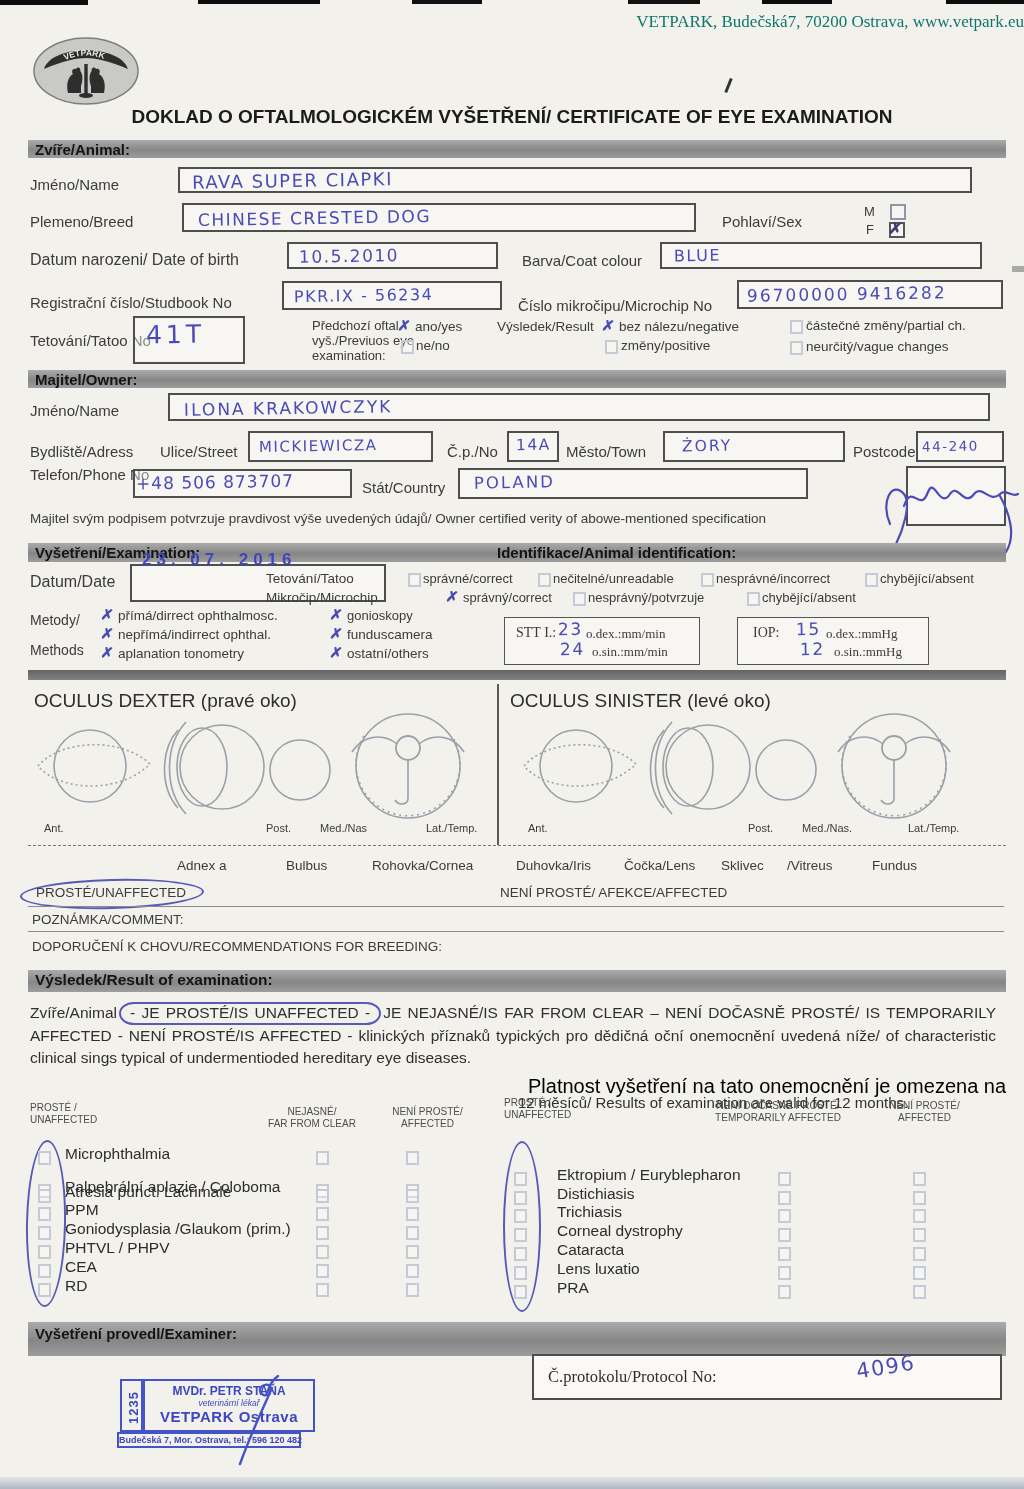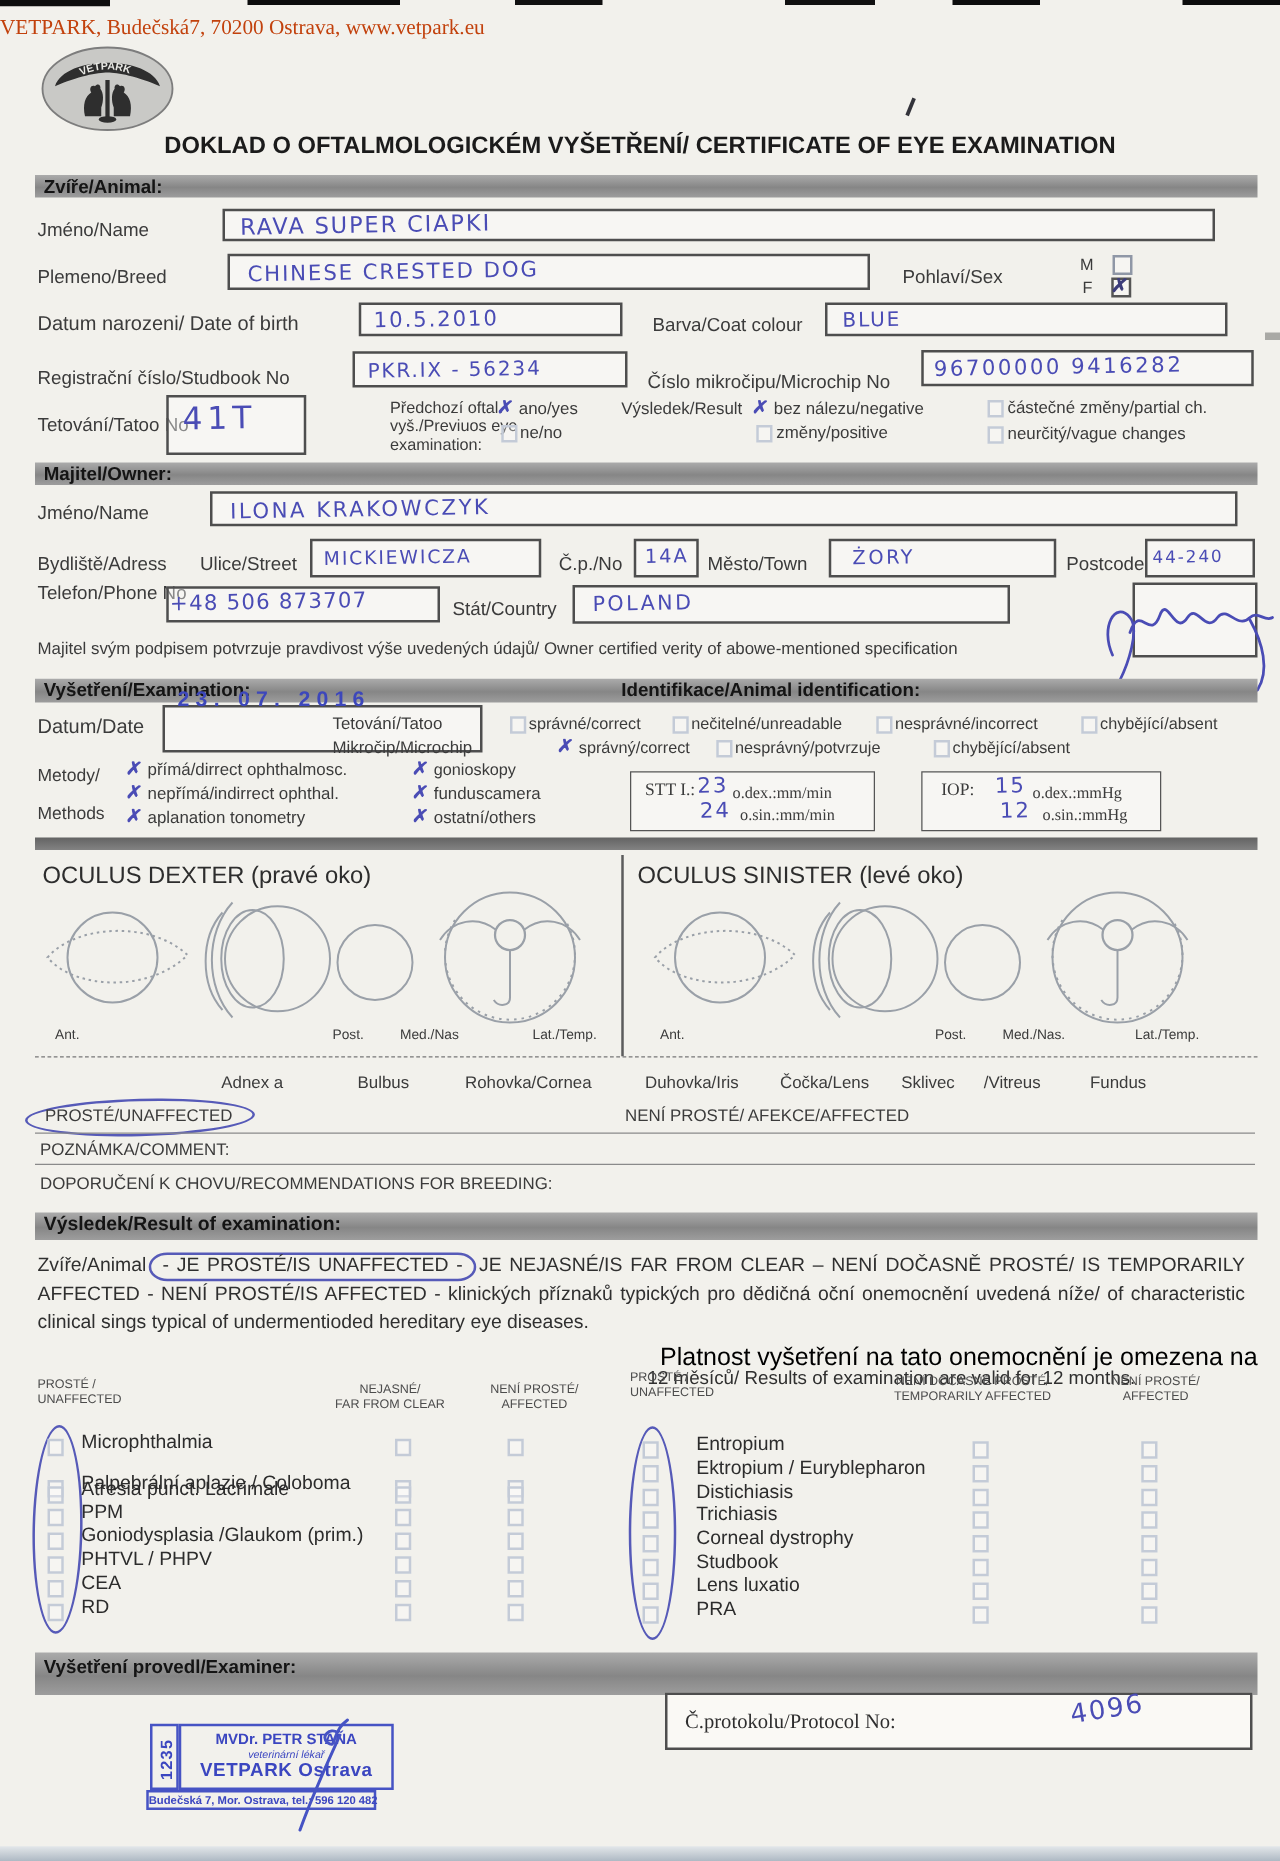--- a/index.html
+++ b/index.html
@@ -30,21 +30,21 @@
 
 <div class="abs" style="left:0;top:0;width:88px;height:5px;background:#0d0d0d;"></div>
 <div class="abs" style="left:198px;top:0;width:122px;height:4px;background:#0d0d0d;"></div>
 <div class="abs" style="left:412px;top:0;width:70px;height:4px;background:#111;"></div>
 <div class="abs" style="left:628px;top:0;width:72px;height:4px;background:#111;"></div>
 <div class="abs" style="left:762px;top:0;width:70px;height:4px;background:#0d0d0d;"></div>
 <div class="abs" style="left:946px;top:0;width:78px;height:4px;background:#0d0d0d;"></div>
 <div class="abs" style="left:1012px;top:266px;width:12px;height:6px;background:#a9a9a5;"></div>
 <div class="abs" style="left:727px;top:78px;width:3px;height:15px;background:#33333a;transform:rotate(22deg);"></div>
 
-<div class="abs serif" style="left:0;top:12px;width:1024px;text-align:left;font-size:17px;color:#c2410c;">VETPARK, Budečská7, 70200 Ostrava, www.vetpark.eu</div>
+<div class="abs serif" style="left:0;top:12px;width:1024px;text-align:right;font-size:17px;color:#0f766e;">VETPARK, Budečská7, 70200 Ostrava, www.vetpark.eu</div>
 
 <div class="abs" style="left:32px;top:36px;">
   <svg width="108" height="70" viewBox="0 0 108 70">
     <ellipse cx="54" cy="35" rx="52" ry="33" fill="#c9c9c6" stroke="#7d7d7d" stroke-width="1.5"></ellipse>
     <path d="M12,33 C20,8 88,8 96,33 C78,25 62,22 54,22 C46,22 30,25 12,33 Z" fill="#2e2e2e"></path>
     <path id="logoArc" d="M28,27 Q54,12 80,27" fill="none"></path>
     <text fill="#e8e8e4" font-size="8.5" font-weight="bold" font-family="Liberation Sans, sans-serif">
       <textPath href="#logoArc" startOffset="10%">VETPARK</textPath>
     </text>
     <rect x="52.3" y="28" width="3.4" height="30" fill="#2e2e2e"></rect>
@@ -328,26 +328,20 @@
     </div>
   <div class="drow" style="top:132px;text-align:center;">
       <span class="cbx" style="left:0;top:2px;"></span>
       <span class="dlabel" style="left:27px;">RD</span>
       <span class="cbx" style="left:278px;top:2px;"></span>
       <span class="cbx" style="left:368px;top:2px;"></span>
     </div>
 </div>
 
 <div class="abs" style="left:514px;top:1151px;width:440px;height:150px;">
-  <div class="drow" style="top:0;">
-      <span class="cbx" style="left:0;top:2px;"></span>
-      <span class="dlabel" style="left:43px;">Entropium</span>
-      <span class="cbx" style="left:264px;top:2px;"></span>
-      <span class="cbx" style="left:399px;top:2px;"></span>
-    </div>
   <div class="drow" style="top:19px;">
       <span class="cbx" style="left:0;top:2px;"></span>
       <span class="dlabel" style="left:43px;text-align:center;">Ektropium / Euryblepharon</span>
       <span class="cbx" style="left:264px;top:2px;"></span>
       <span class="cbx" style="left:399px;top:2px;"></span>
     </div>
   <div class="drow" style="top:38px;">
       <span class="cbx" style="left:0;top:2px;"></span>
       <span class="dlabel" style="left:43px;">Distichiasis</span>
       <span class="cbx" style="left:264px;top:2px;"></span>
@@ -360,21 +354,21 @@
       <span class="cbx" style="left:399px;top:2px;"></span>
     </div>
   <div class="drow" style="top:75px;">
       <span class="cbx" style="left:0;top:2px;"></span>
       <span class="dlabel" style="left:43px;">Corneal dystrophy</span>
       <span class="cbx" style="left:264px;top:2px;"></span>
       <span class="cbx" style="left:399px;top:2px;"></span>
     </div>
   <div class="drow" style="top:94px;">
       <span class="cbx" style="left:0;top:2px;"></span>
-      <span class="dlabel" style="left:43px;">Studbook</span>
+      <span class="dlabel" style="left:43px;">Cataracta</span>
       <span class="cbx" style="left:264px;top:2px;"></span>
       <span class="cbx" style="left:399px;top:2px;"></span>
     </div>
   <div class="drow" style="top:113px;">
       <span class="cbx" style="left:0;top:2px;"></span>
       <span class="dlabel" style="left:43px;">Lens luxatio</span>
       <span class="cbx" style="left:264px;top:2px;"></span>
       <span class="cbx" style="left:399px;top:2px;"></span>
     </div>
   <div class="drow" style="top:132px;">

